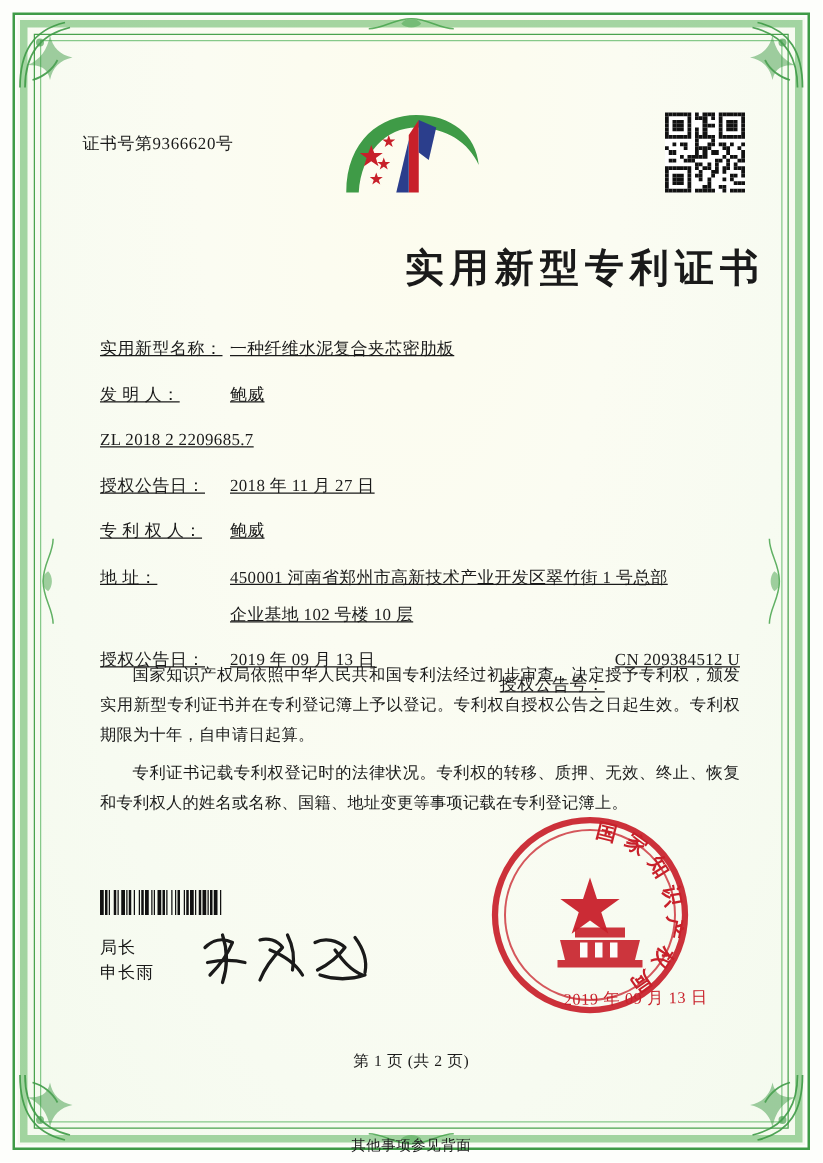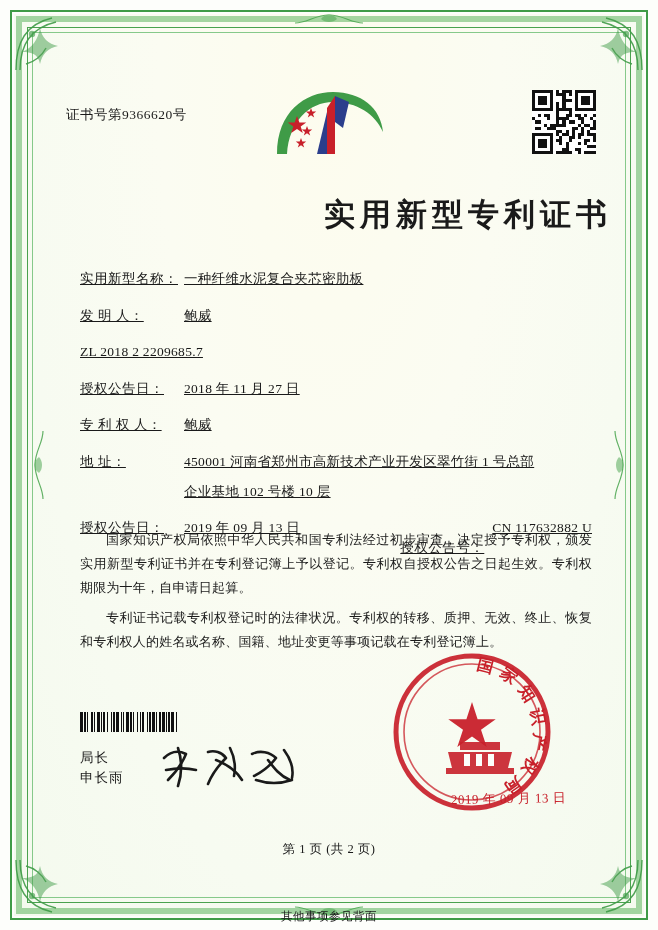--- a/index.html
+++ b/index.html
@@ -842,21 +842,21 @@
         <div class="value">
           <span class="cont">450001  河南省郑州市高新技术产业开发区翠竹街 1 号总部</span>
           <span class="cont">企业基地 102 号楼 10 层</span>
         </div>
       </div>
 
       <div class="row">
         <div class="label">授权公告日：</div>
         <div class="value">2019 年 09 月 13 日</div>
         <div class="value2-label">授权公告号：</div>
-        <div class="value" style="flex:0 0 auto; margin-left:8px;">CN 117632882 U</div>
+        <div class="value" style="flex:0 0 auto; margin-left:8px;">CN 209384512 U</div>
       </div>
 
     </div>
 
     <div class="paras">
       <p>国家知识产权局依照中华人民共和国专利法经过初步审查，决定授予专利权，颁发实用新型专利证书并在专利登记簿上予以登记。专利权自授权公告之日起生效。专利权期限为十年，自申请日起算。</p>
       <p>专利证书记载专利权登记时的法律状况。专利权的转移、质押、无效、终止、恢复和专利权人的姓名或名称、国籍、地址变更等事项记载在专利登记簿上。</p>
     </div>
 
     <div class="barcode" id="barcode">

